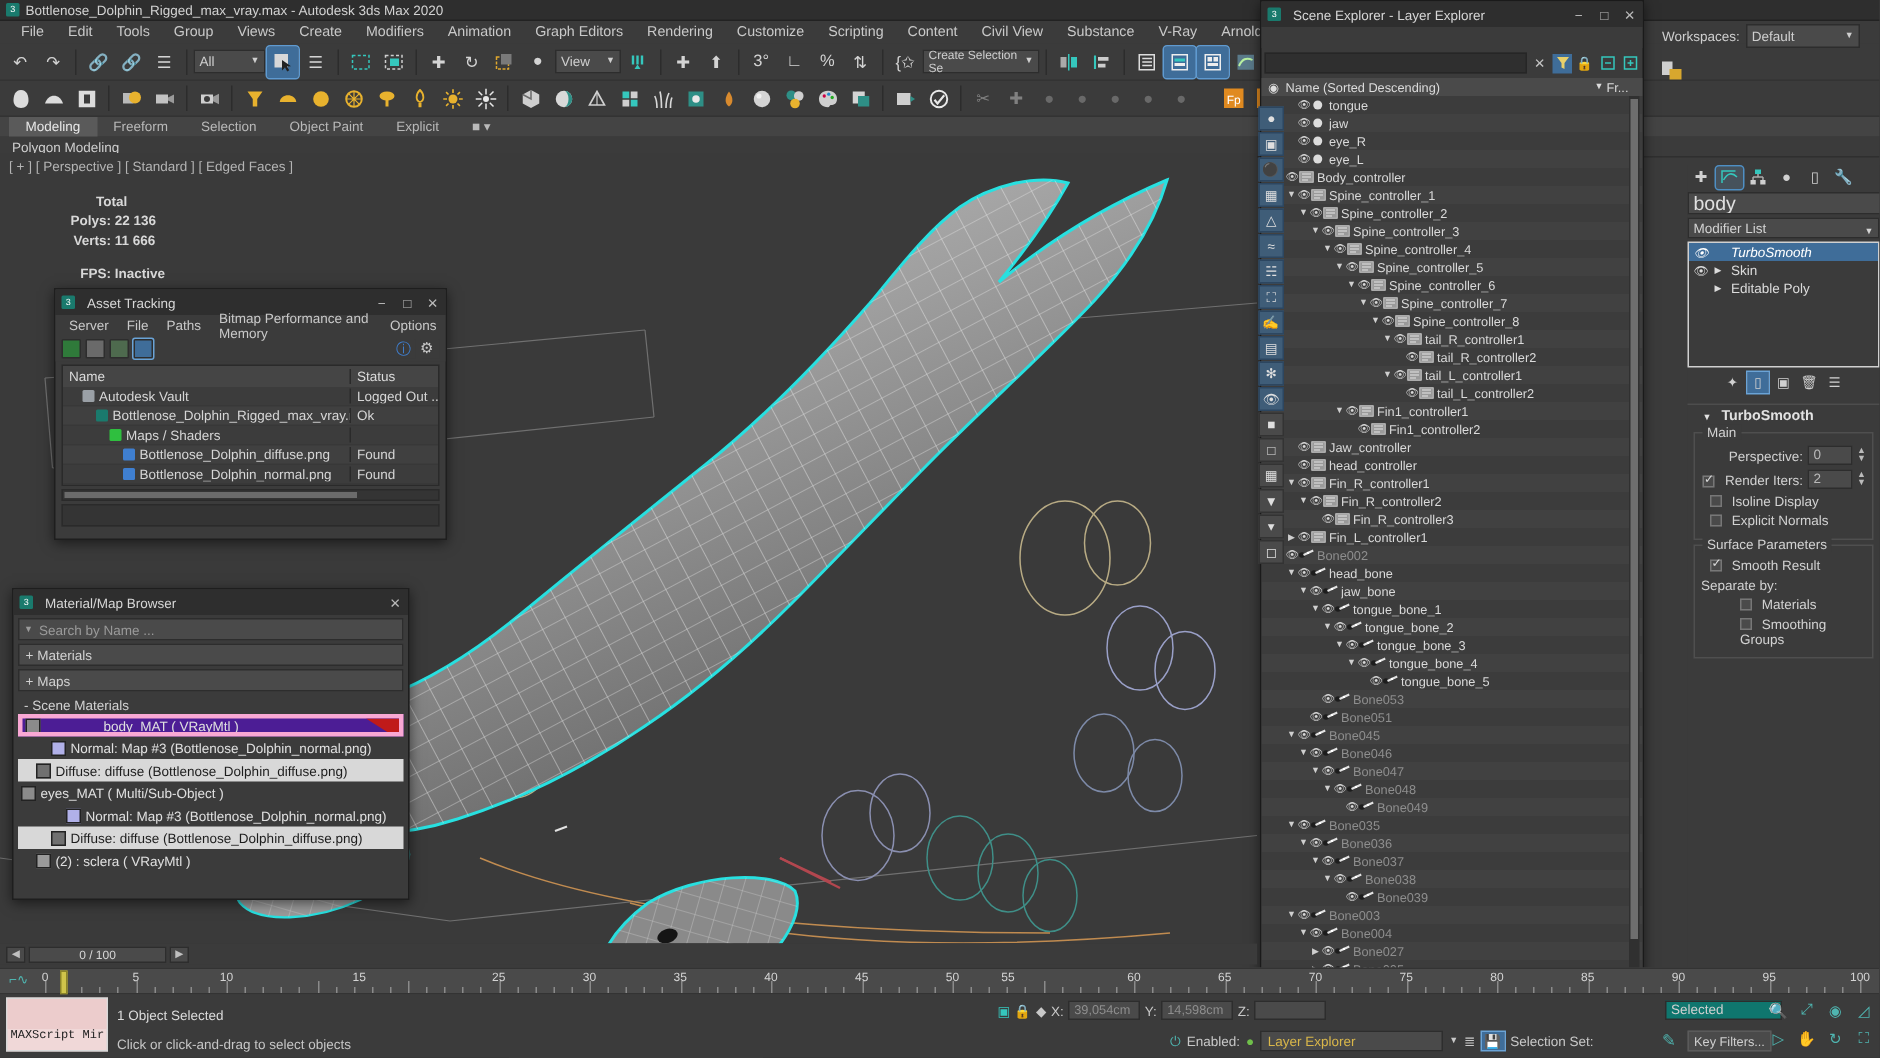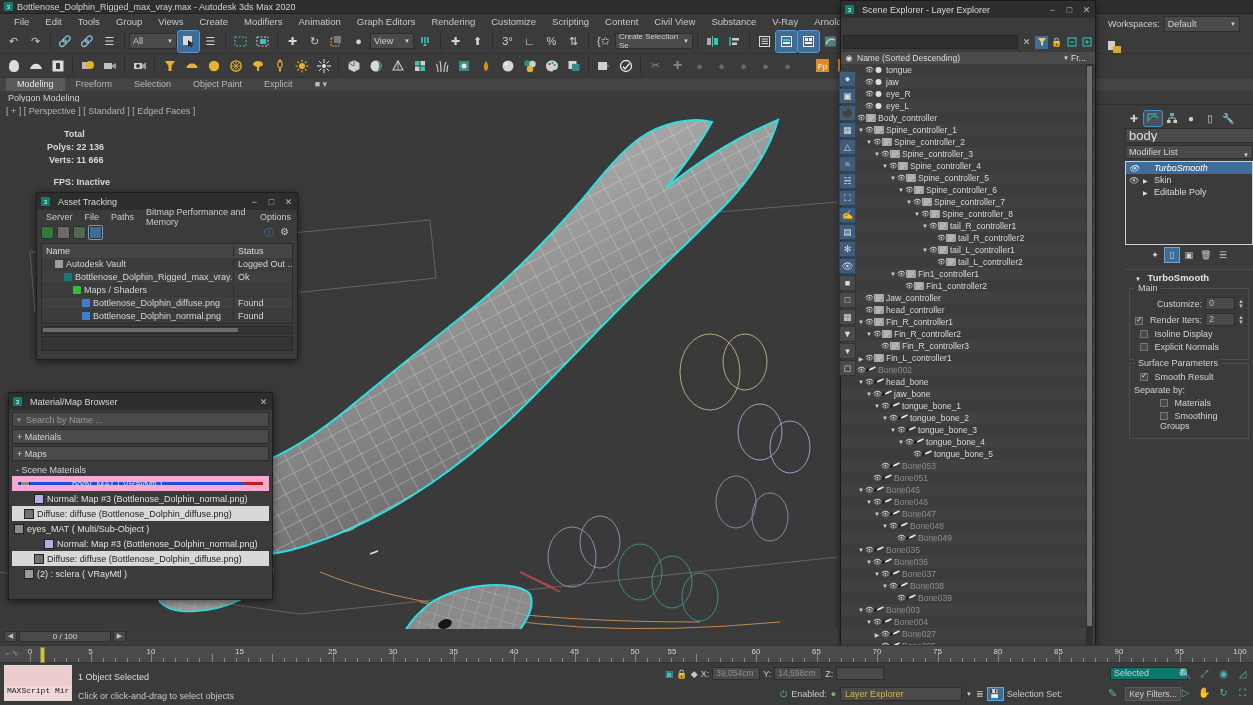--- a/index.html
+++ b/index.html
@@ -88,21 +88,21 @@
   
   #matBrowser { left:8px; top:392px; width:265px; height:208px; background:#3b3b3b; }
   .mb-search { height:15px; margin:2px 3px; background:#4a4a4a; border:1px solid #2d2d2d;
     display:flex; align-items:center; font-size:9px; color:#9a9a9a; padding-left:3px; gap:4px;}
   .mb-sec { height:15px; background:#4a4a4a; border:1px solid #2d2d2d; margin:2px 3px;
     font-size:9px; color:#d2d2d2; line-height:14px; padding-left:4px; }
   .mb-scene { font-size:9px; color:#d2d2d2; padding:2px 0 1px 7px; }
   .mb-list { margin:0 3px; }
   .mb-row { height:15px; font-size:9px; color:#e0e0e0; display:flex; align-items:center;
     gap:3px; position:relative; white-space:nowrap; overflow:hidden;}
-  .mb-row.sel { background:#1d4ed8; border:6px solid #f9a8d4;gap:42px;}
+  .mb-row.sel { background:#4c1d95; border:3px solid #f9a8d4;gap:42px;}
   .mb-row.white { background:#d8d8d8; color:#1d1d1d; }
   .chip { width:10px;height:10px;border:1px solid #222;flex:none;}
   .redtri { position:absolute; right:0; top:0; width:0;height:0;
     border-top:14px solid #c01a1a; border-left:22px solid transparent; }
 
   
   #sceneExplorer { left:840px; top:0; width:256px; height:688px; background:#3b3b3b;
     border:1px solid #1a1a1a; }
   .se-search { height:16px; margin:2px 2px; display:flex; align-items:center; gap:2px; }
   .se-input { flex:1; height:14px; background:#2f2f2f; border:1px solid #262626; }
@@ -1456,21 +1456,21 @@
     </div>
 
     <div class="roll">
       <div class="roll-hdr">
         <span style="font-size:6px;margin-right:4px">▼</span>
         <span>TurboSmooth</span>
       </div>
       <div class="grp">
         <span class="gt">Main</span>
         <div class="fld">
-          <span>Customize:</span>
+          <span>Perspective:</span>
           <span class="spin">0</span>
           <span class="arrows">▲<br>▼</span>
         </div>
         <div class="fld">
           <span class="cb ck"></span>
           <span>Render Iters:</span>
           <span class="spin">2</span>
           <span class="arrows">▲<br>▼</span>
         </div>
         <div class="optline">

